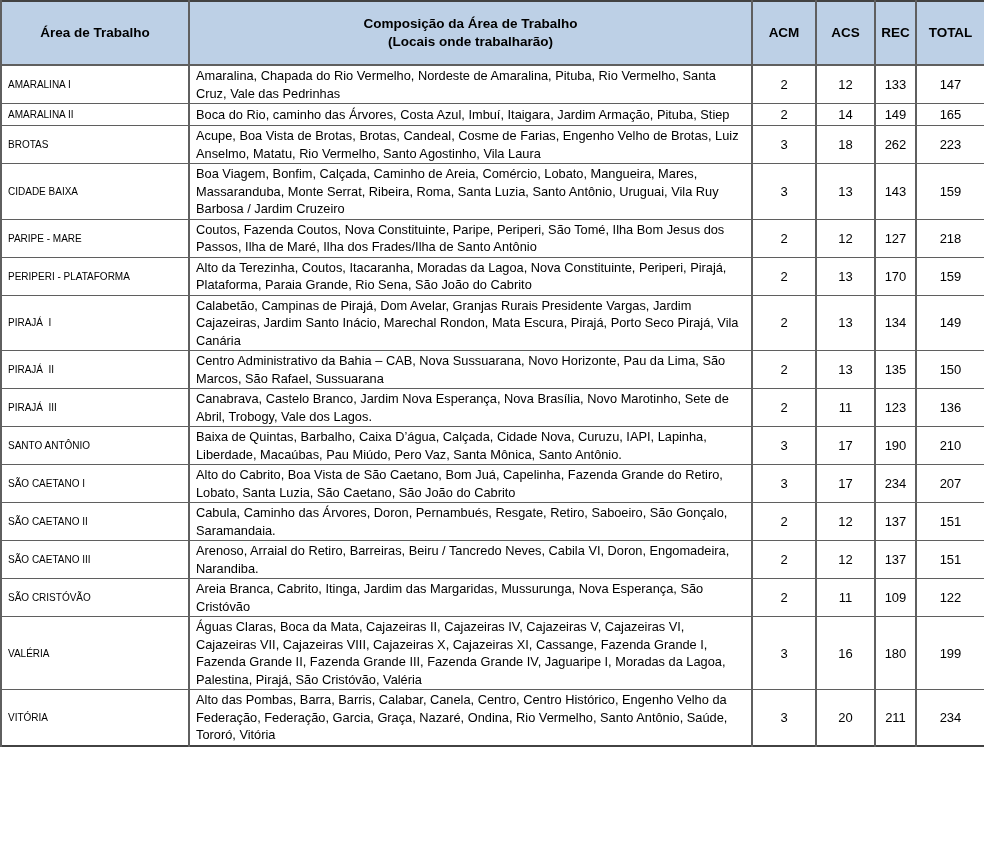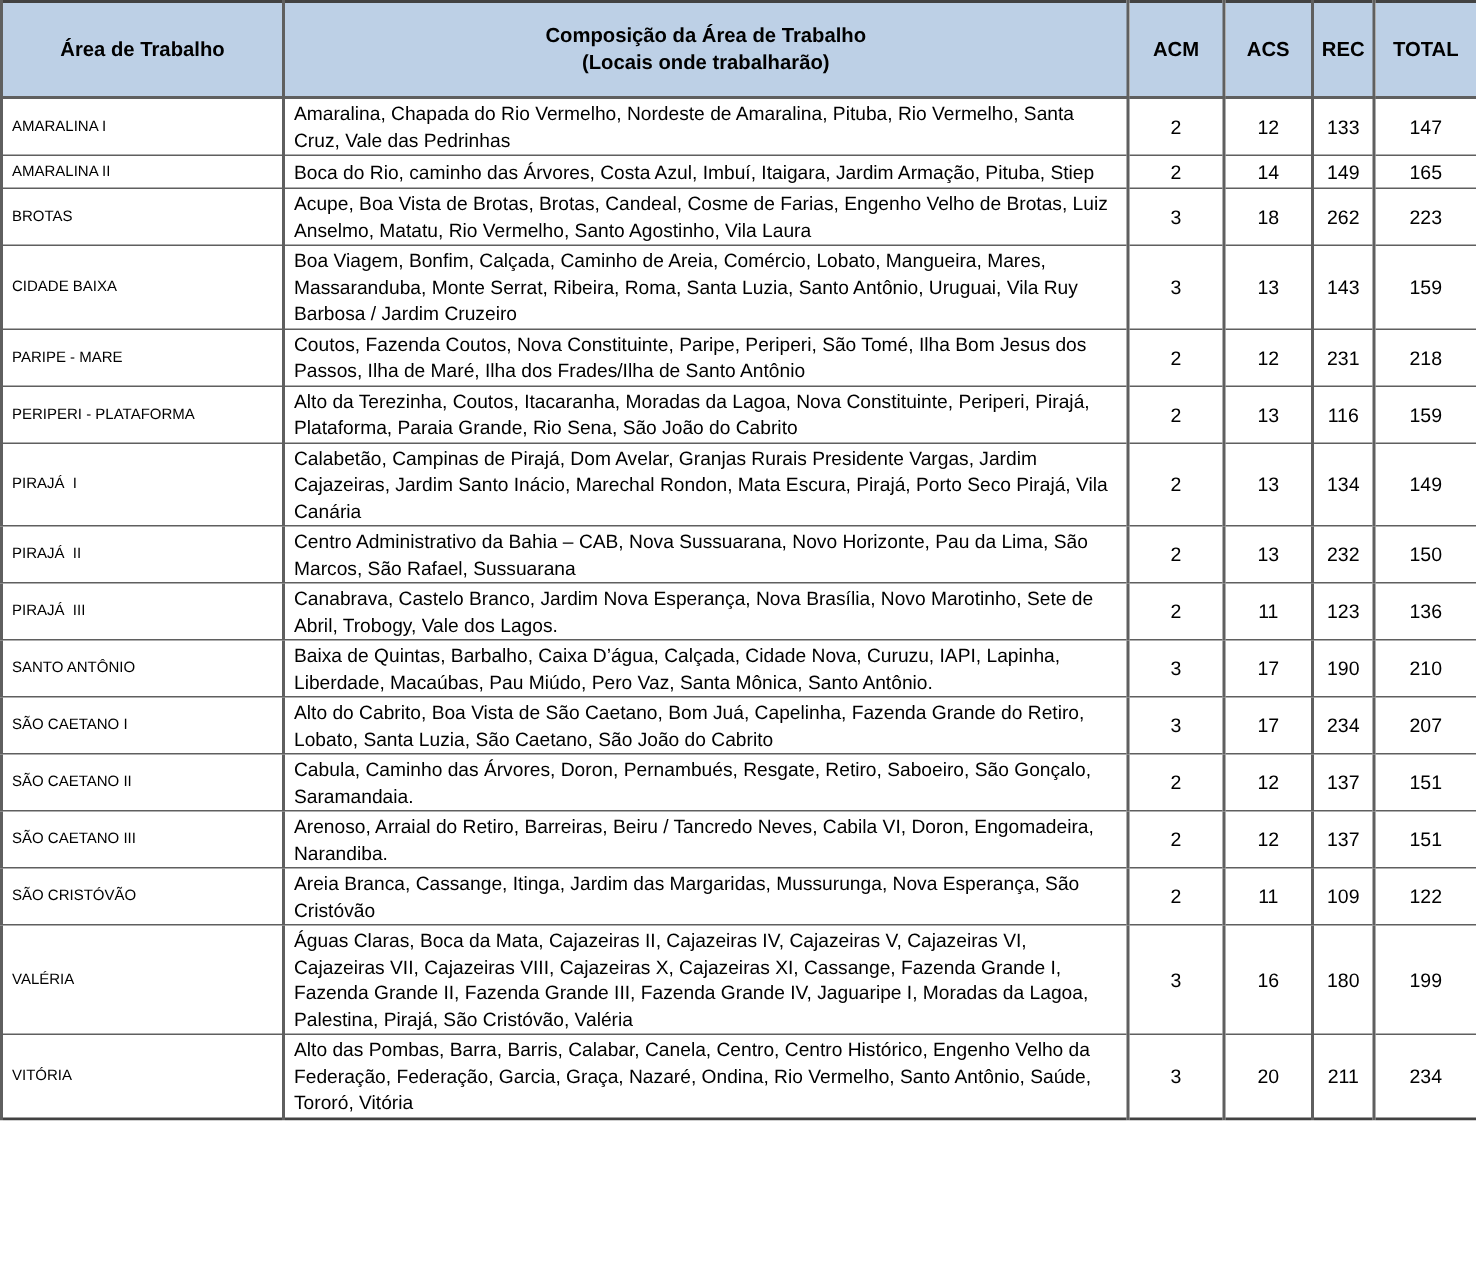--- a/index.html
+++ b/index.html
@@ -113,45 +113,45 @@
           <td class="num-cell">3</td>
           <td class="num-cell">13</td>
           <td class="num-cell">143</td>
           <td class="num-cell">159</td>
         </tr>
         <tr>
           <td class="area-cell">PARIPE - MARE</td>
           <td class="composition-cell">Coutos, Fazenda Coutos, Nova Constituinte, Paripe, Periperi, São Tomé, Ilha Bom Jesus dos Passos, Ilha de Maré, Ilha dos Frades/Ilha de Santo Antônio</td>
           <td class="num-cell">2</td>
           <td class="num-cell">12</td>
-          <td class="num-cell">231</td>
+          <td class="num-cell">127</td>
           <td class="num-cell">218</td>
         </tr>
         <tr>
           <td class="area-cell">PERIPERI - PLATAFORMA</td>
           <td class="composition-cell">Alto da Terezinha, Coutos, Itacaranha, Moradas da Lagoa, Nova Constituinte, Periperi, Pirajá, Plataforma, Paraia Grande, Rio Sena, São João do Cabrito</td>
           <td class="num-cell">2</td>
           <td class="num-cell">13</td>
-          <td class="num-cell">116</td>
+          <td class="num-cell">170</td>
           <td class="num-cell">159</td>
         </tr>
         <tr>
           <td class="area-cell">PIRAJÁ  I</td>
           <td class="composition-cell">Calabetão, Campinas de Pirajá, Dom Avelar, Granjas Rurais Presidente Vargas, Jardim Cajazeiras, Jardim Santo Inácio, Marechal Rondon, Mata Escura, Pirajá, Porto Seco Pirajá, Vila Canária</td>
           <td class="num-cell">2</td>
           <td class="num-cell">13</td>
           <td class="num-cell">134</td>
           <td class="num-cell">149</td>
         </tr>
         <tr>
           <td class="area-cell">PIRAJÁ  II</td>
           <td class="composition-cell">Centro Administrativo da Bahia – CAB, Nova Sussuarana, Novo Horizonte, Pau da Lima, São Marcos, São Rafael, Sussuarana</td>
           <td class="num-cell">2</td>
           <td class="num-cell">13</td>
-          <td class="num-cell">232</td>
+          <td class="num-cell">135</td>
           <td class="num-cell">150</td>
         </tr>
         <tr>
           <td class="area-cell">PIRAJÁ  III</td>
           <td class="composition-cell">Canabrava, Castelo Branco, Jardim Nova Esperança, Nova Brasília, Novo Marotinho, Sete de Abril, Trobogy, Vale dos Lagos.</td>
           <td class="num-cell">2</td>
           <td class="num-cell">11</td>
           <td class="num-cell">123</td>
           <td class="num-cell">136</td>
         </tr>
@@ -182,21 +182,21 @@
         <tr>
           <td class="area-cell">SÃO CAETANO III</td>
           <td class="composition-cell">Arenoso, Arraial do Retiro, Barreiras, Beiru / Tancredo Neves, Cabila VI, Doron, Engomadeira, Narandiba.</td>
           <td class="num-cell">2</td>
           <td class="num-cell">12</td>
           <td class="num-cell">137</td>
           <td class="num-cell">151</td>
         </tr>
         <tr>
           <td class="area-cell">SÃO CRISTÓVÃO</td>
-          <td class="composition-cell">Areia Branca, Cassange, Itinga, Jardim das Margaridas, Mussurunga, Nova Esperança, São Cristóvão</td>
+          <td class="composition-cell">Areia Branca, Cabrito, Itinga, Jardim das Margaridas, Mussurunga, Nova Esperança, São Cristóvão</td>
           <td class="num-cell">2</td>
           <td class="num-cell">11</td>
           <td class="num-cell">109</td>
           <td class="num-cell">122</td>
         </tr>
         <tr>
           <td class="area-cell">VALÉRIA</td>
           <td class="composition-cell">Águas Claras, Boca da Mata, Cajazeiras II, Cajazeiras IV, Cajazeiras V, Cajazeiras VI, Cajazeiras VII, Cajazeiras VIII, Cajazeiras X, Cajazeiras XI, Cassange, Fazenda Grande I, Fazenda Grande II, Fazenda Grande III, Fazenda Grande IV, Jaguaripe I, Moradas da Lagoa, Palestina, Pirajá, São Cristóvão, Valéria</td>
           <td class="num-cell">3</td>
           <td class="num-cell">16</td>

